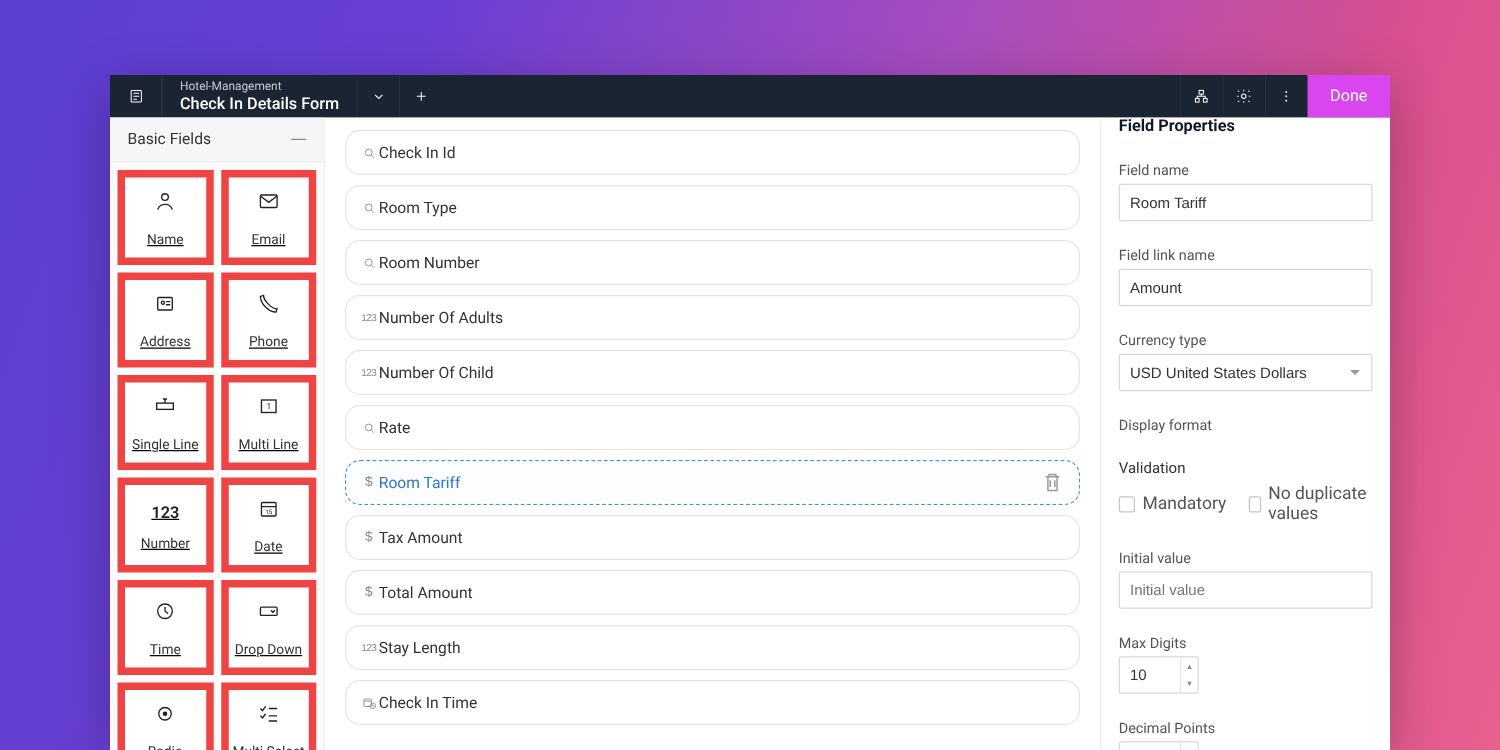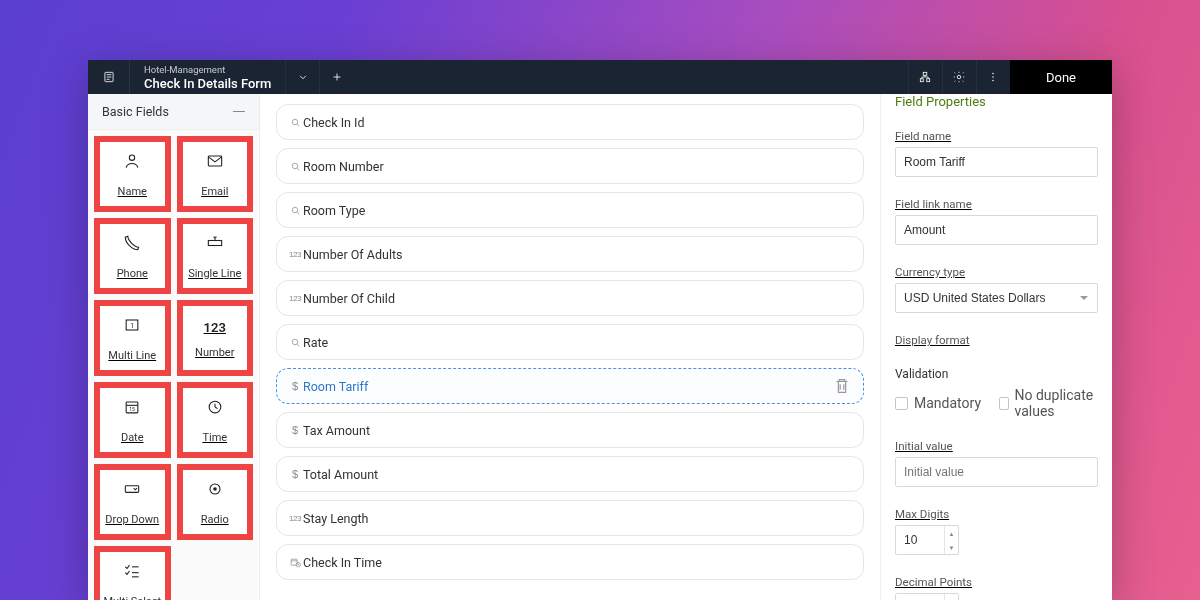--- a/index.html
+++ b/index.html
@@ -41,23 +41,23 @@
   .header-kicker { font-size: 9.5px; color: rgba(255,255,255,0.75); line-height: 1.1; }
   .header-title  { font-size: 13px; font-weight: 500; line-height: 1.2; }
   .header-ctrl {
     width: 34px;
     display: flex; align-items: center; justify-content: center;
     border-left: 1px solid rgba(255,255,255,0.05);
     cursor: pointer;
   }
   .header-spacer { flex: 1; }
   .header-done {
-    background: #000000;
+    background: #d946ef;
     color: #fff;
-    padding: 0 36px;
+    padding: 0 18px;
     display: flex; align-items: center; justify-content: center;
     font-size: 13px;
     cursor: pointer;
   }
   .body { flex: 1; display: flex; overflow: hidden; }
   
   .sidebar { width: 172px; background: #fbfbfb; border-right: 1px solid #eee; display: flex; flex-direction: column; }
   .sidebar-heading {
     height: 36px; padding: 0 14px;
     display: flex; align-items: center; justify-content: space-between;
@@ -99,22 +99,22 @@
   .field-row .type-icon { width: 16px; height: 16px; display: flex; align-items: center; justify-content: center; color: #777; font-size: 9px; }
   .field-row.selected {
     border: 1px dashed #4a90e2;
     color: #2f77c9;
     background: #fcfdff;
   }
   .field-row .row-spacer { flex: 1; }
   .field-row .row-action { width: 22px; display: flex; align-items: center; justify-content: center; color: #999; }
   
   .props { width: 232px; border-left: 1px solid #eee; background: #fff; padding: 0 14px 0 14px; overflow: hidden; display: flex; flex-direction: column; }
-  .props-heading { height: 36px; display: flex; align-items: center; font-size: 13px; font-weight: 400; color: #4d7c0f; }
-  .prop-group { margin-top: 20px; text-decoration: underline; }
+  .props-heading { height: 36px; display: flex; align-items: center; font-size: 13px; font-weight: 700; color: #0f172a; }
+  .prop-group { margin-top: 20px; }
   .prop-label { font-size: 11.5px; color: #555; margin-bottom: 4px; display: block; }
   .prop-input {
     width: 100%; height: 30px;
     border: 1px solid #d8d8d8; border-radius: 2px;
     padding: 0 8px; font-size: 12px; color: #333;
     background: #fff;
   }
   .prop-select { position: relative; }
   .prop-select::after {
     content: ""; position: absolute; right: 10px; top: 13px;
@@ -210,20 +210,29 @@
           </div>
           <div class="field-card">
             <div><svg viewBox="0 0 24 24">
                 <rect x="4" y="6" width="16" height="12" rx="1"></rect>
                 <polyline points="4 7 12 13 20 7"></polyline>
               </svg></div>
             <div class="lbl">Email</div>
           </div>
           <div class="field-card">
             <div><svg viewBox="0 0 24 24">
+                <rect x="5" y="6" width="14" height="12" rx="1"></rect>
+                <circle cx="10" cy="11" r="1.5"></circle>
+                <line x1="13" y1="10" x2="17" y2="10"></line>
+                <line x1="13" y1="13" x2="17" y2="13"></line>
+              </svg></div>
+            <div class="lbl">Address</div>
+          </div>
+          <div class="field-card">
+            <div><svg viewBox="0 0 24 24">
                 <path d="M7 4c0 5 8 13 13 13l-1 3c-7 0-15-8-15-15z"></path>
               </svg></div>
             <div class="lbl">Phone</div>
           </div>
           <div class="field-card">
             <div><svg viewBox="0 0 24 24">
                 <rect x="4" y="9" width="16" height="6"></rect>
                 <line x1="12" y1="5" x2="12" y2="9"></line>
                 <line x1="10" y1="5" x2="14" y2="5"></line>
               </svg></div>
@@ -293,30 +302,30 @@
           </span>
           <span>Check In Id</span>
         </div>
         <div class="field-row">
           <span class="type-icon">
             <svg viewBox="0 0 24 24">
               <circle cx="11" cy="11" r="5"></circle>
               <line x1="15" y1="15" x2="19" y2="19"></line>
             </svg>
           </span>
-          <span>Room Number</span>
+          <span>Room Type</span>
         </div>
         <div class="field-row">
           <span class="type-icon">
             <svg viewBox="0 0 24 24">
               <circle cx="11" cy="11" r="5"></circle>
               <line x1="15" y1="15" x2="19" y2="19"></line>
             </svg>
           </span>
-          <span>Room Type</span>
+          <span>Room Number</span>
         </div>
         <div class="field-row">
           <span class="type-icon num">123</span>
           <span>Number Of Adults</span>
         </div>
         <div class="field-row">
           <span class="type-icon num">123</span>
           <span>Number Of Child</span>
         </div>
         <div class="field-row">

